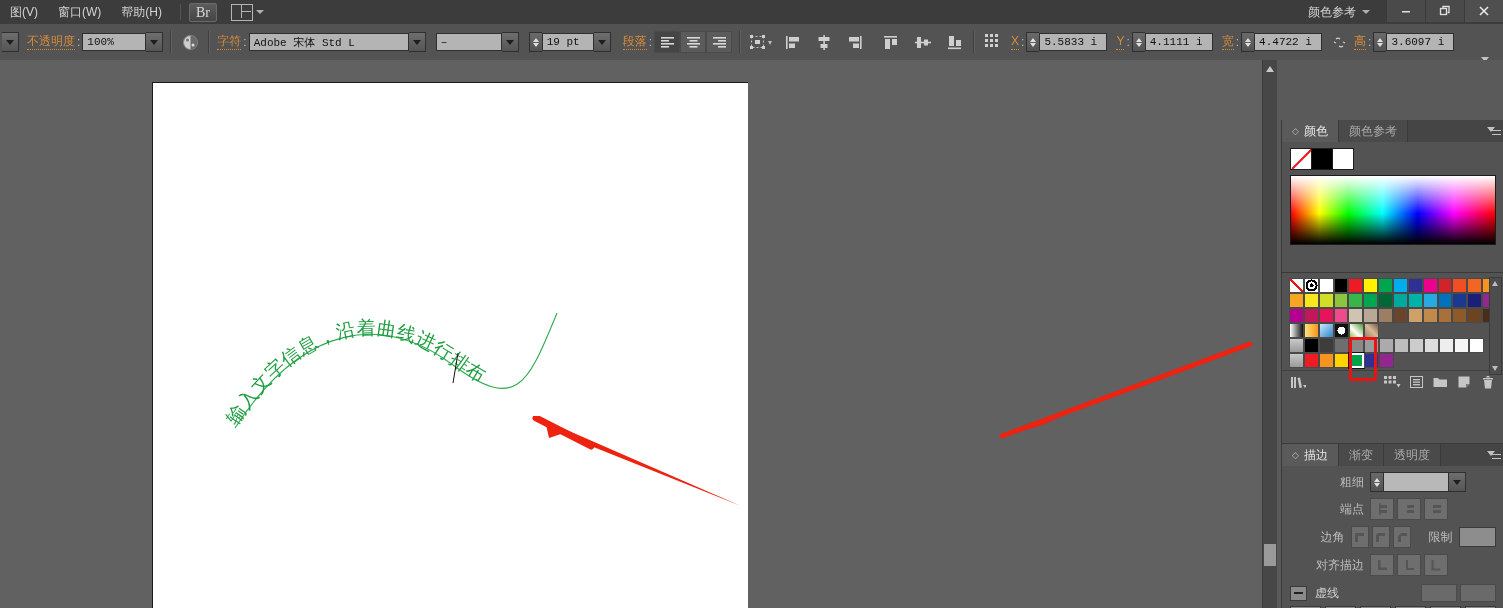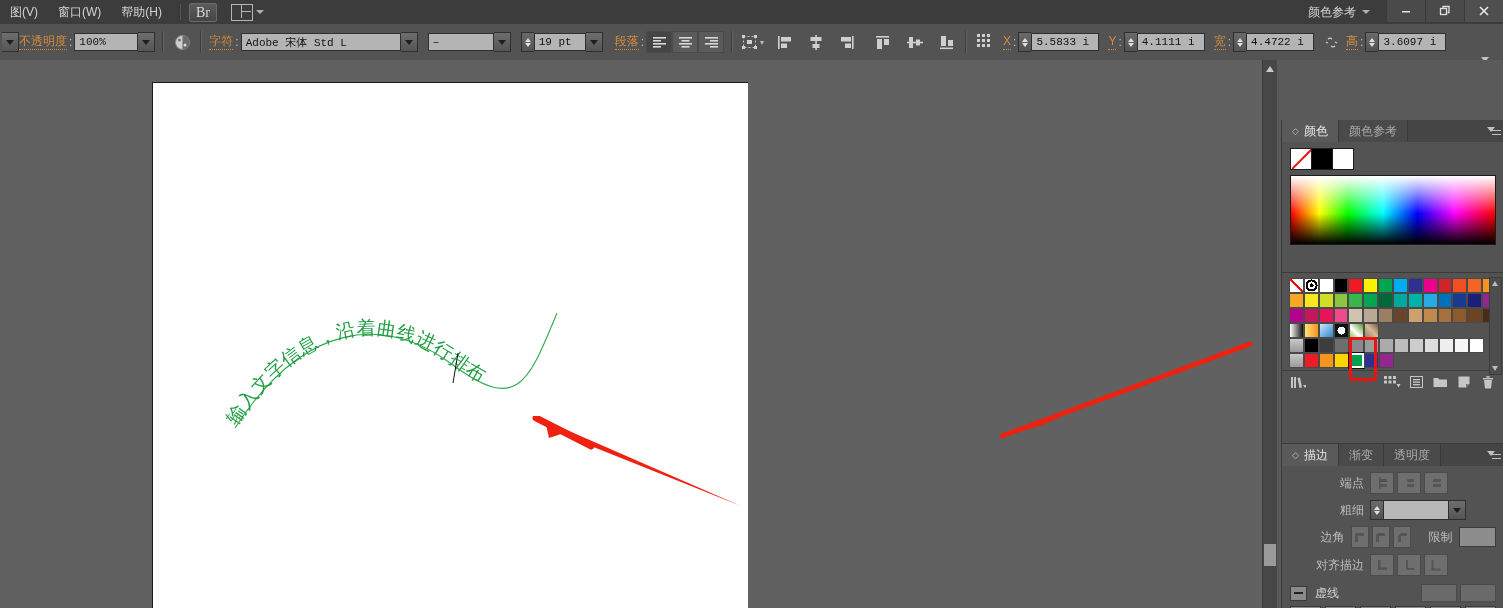--- a/index.html
+++ b/index.html
@@ -179,21 +179,21 @@
   </div>
 
   <div class="ctrlbar">
 
     <div class="grp" style="margin-left:2px;">
       <div class="ddarrow">
           <i></i>
         </div>
     </div>
 
-    <div class="grp" style="">
+    <div class="grp" style="margin-left:8px;">
       <span class="lbl">不透明度</span>
       <span class="colon">:</span>
       <div class="field" style="width:54px;">100%</div>
       <div class="ddarrow">
           <i></i>
         </div>
     </div>
 
     <div class="vsep"></div>
 
@@ -651,20 +651,32 @@
           </div>
           <div class="tabfill"></div>
           <div class="tabmenu">
             <span class="menu-icon"><s></s><b></b><b></b><b></b></span>
           </div>
         </div>
 
         <div class="strokebody">
 
           <div class="srow">
+            <div class="rlbl">粗细</div>
+            <div class="spin">
+                <i class="up"></i>
+                <i class="dn"></i>
+              </div>
+            <div class="field" style="width:56px;height:18px;background:#b8b8b8;"></div>
+            <div class="ddarrow">
+                <i></i>
+              </div>
+          </div>
+
+          <div class="srow">
             <div class="rlbl">端点</div>
             <div class="sbtn">
               <svg width="13" height="12" viewBox="0 0 13 12">
                   <g fill="#555">
                 <rect x="4" y="2" width="7" height="3"></rect>
                     <rect x="4" y="7" width="7" height="3"></rect>
                 <rect x="3" y="0" width="1.5" height="12"></rect>
                   </g>
                 </svg>
             </div>
@@ -677,32 +689,20 @@
                 </svg>
             </div>
             <div class="sbtn">
               <svg width="13" height="12" viewBox="0 0 13 12">
                   <g fill="#555">
                 <rect x="3" y="2" width="8" height="3"></rect>
                     <rect x="3" y="7" width="8" height="3"></rect>
                   </g>
                 </svg>
             </div>
-          </div>
-
-          <div class="srow">
-            <div class="rlbl">粗细</div>
-            <div class="spin">
-                <i class="up"></i>
-                <i class="dn"></i>
-              </div>
-            <div class="field" style="width:56px;height:18px;background:#b8b8b8;"></div>
-            <div class="ddarrow">
-                <i></i>
-              </div>
           </div>
 
           <div class="srow">
             <div class="rlbl">边角</div>
             <div class="sbtn">
               <svg width="13" height="12" viewBox="0 0 13 12">
                   <path d="M2 11 V2 H11 V5 H5 V11 Z" fill="#555"></path>
                 </svg>
             </div>
             <div class="sbtn">

